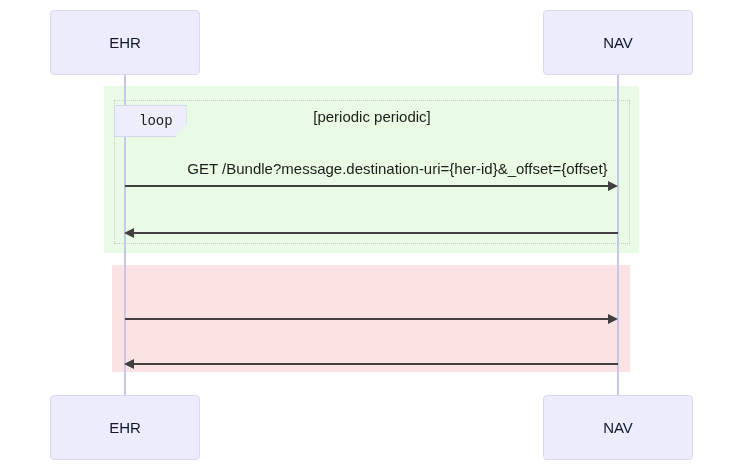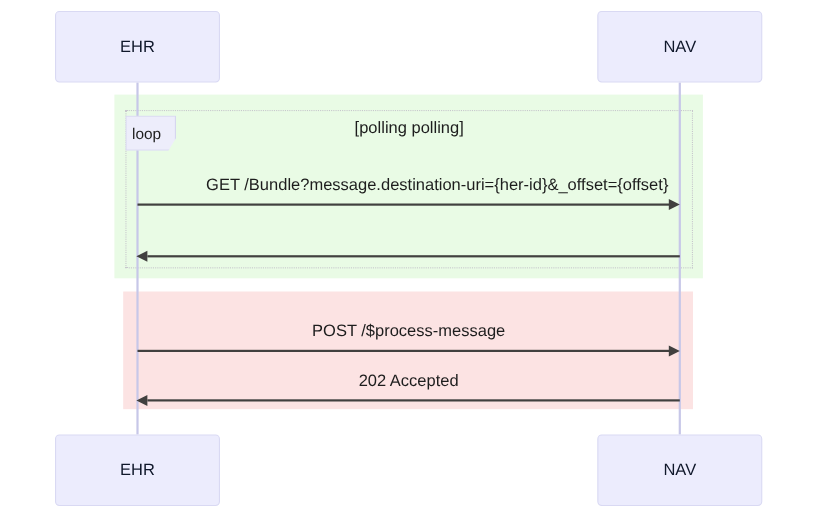--- a/index.html
+++ b/index.html
@@ -49,31 +49,32 @@
     height: 107px;
     background: #fce3e3;
   }
 
   
   .frag-label {
     position: absolute;
     left: 114px;
     top: 105px;
     height: 32px;
-    padding: 0 13px 0 5px;
+    padding: 0 13px 0 24px;
     display: flex;
     align-items: center;
     background: #ededfb;
     border: 1px solid #d6d6ef;
     box-sizing: border-box;
     font-size: 14px;
     color: #1d1d1d;
     line-height: 1;
     -webkit-clip-path: polygon(0 0, 100% 0, 100% 62%, 84% 100%, 0 100%);
     clip-path: polygon(0 0, 100% 0, 100% 62%, 84% 100%, 0 100%);
+    font-family: Liberation Mono, monospace;
   }
 
   
   .frag-cond {
     position: absolute;
     top: 108px;
     left: 114px;
     width: 516px;
     text-align: center;
     font-size: 15px;
@@ -147,21 +148,21 @@
   <div class="frag frag-loop"></div>
   <div class="frag-loop-inner"></div>
 
   <div class="frag frag-plain"></div>
 
   <div class="lifeline lifeline-ehr"></div>
   <div class="lifeline lifeline-nav"></div>
 
   <div class="frag-label">loop</div>
 
-  <div class="frag-cond">[polling polling]</div>
+  <div class="frag-cond">[periodic periodic]</div>
 
   <div class="actor actor-ehr-top">
     <span>EHR</span>
   </div>
   <div class="actor actor-nav-top">
     <span>NAV</span>
   </div>
 
   <div class="actor actor-ehr-bot">
     <span>EHR</span>
@@ -170,21 +171,19 @@
     <span>NAV</span>
   </div>
 
   <div class="msg-text" style="left:125px; top:160px; width:449px;padding-left:48px;">GET /Bundle?message.destination-uri={her-id}&amp;_offset={offset}</div>
   <div class="msg-line" style="left:125px; top:185px; width:484px;"></div>
   <div class="msg-head right" style="left:608px; top:181px;"></div>
 
   <div class="msg-line" style="left:134px; top:232px; width:484px;"></div>
   <div class="msg-head left" style="left:124px; top:228px;"></div>
 
-  <div class="msg-text" style="left:125px; top:292px; width:493px;">POST /$process-message</div>
   <div class="msg-line" style="left:125px; top:318px; width:484px;"></div>
   <div class="msg-head right" style="left:608px; top:314px;"></div>
 
-  <div class="msg-text" style="left:125px; top:338px; width:493px;">202 Accepted</div>
   <div class="msg-line" style="left:134px; top:363px; width:484px;"></div>
   <div class="msg-head left" style="left:124px; top:359px;"></div>
 
 </div>
 
 </body></html>

